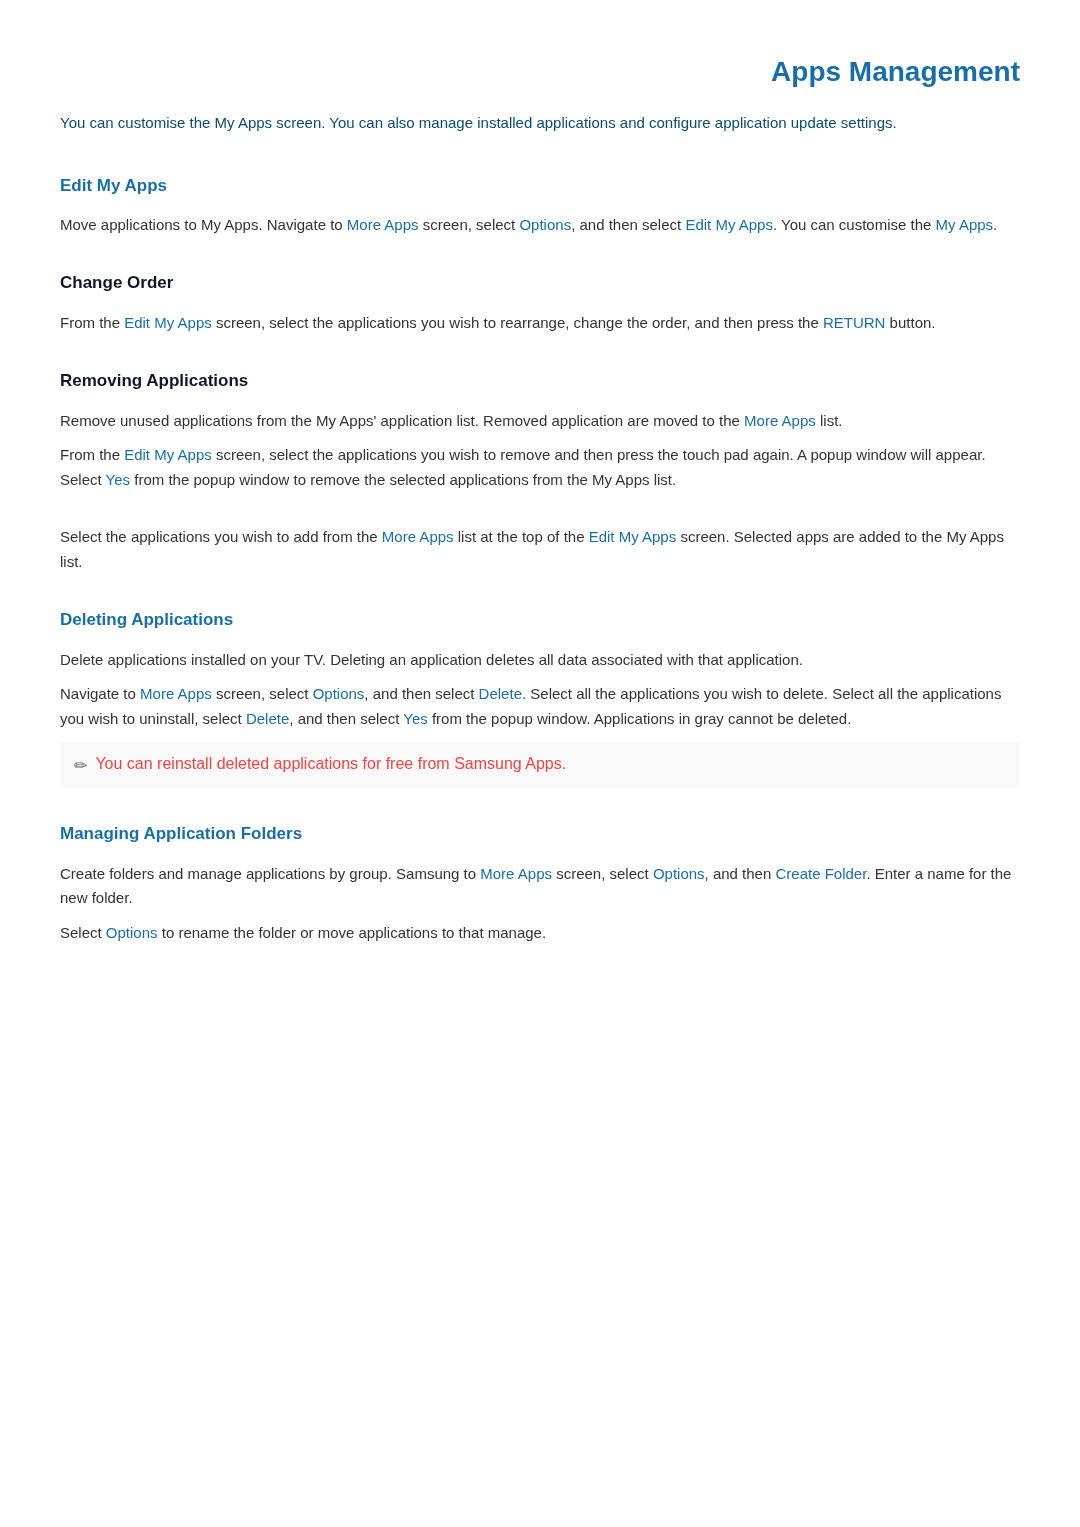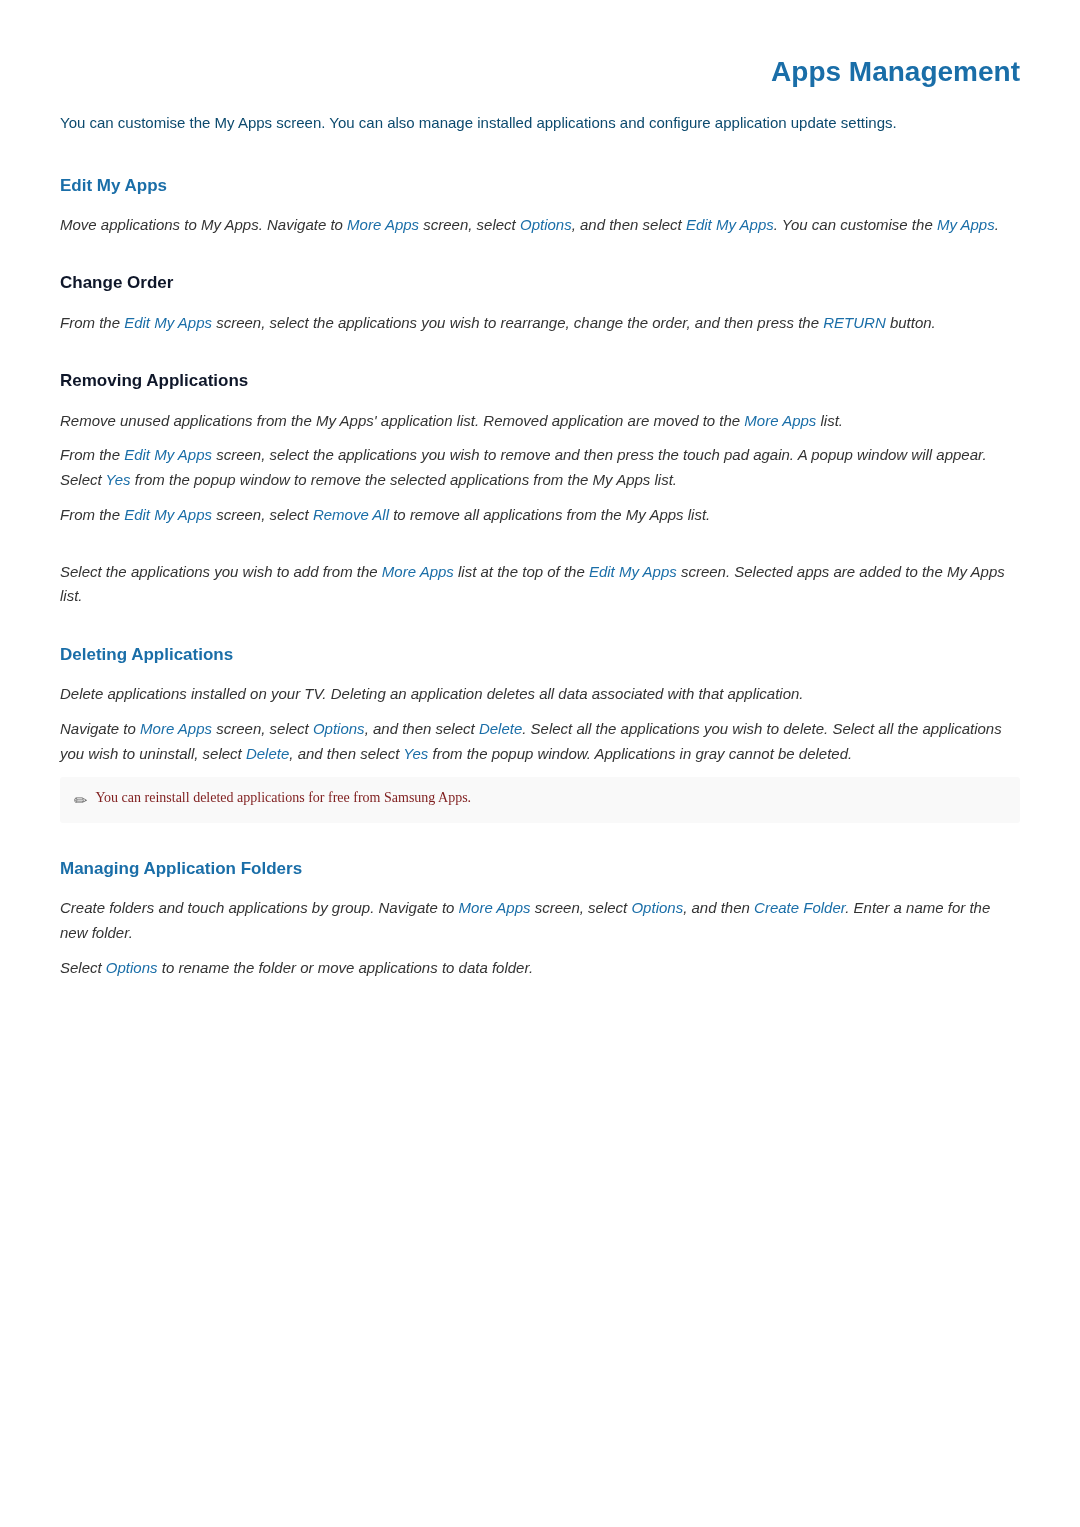--- a/index.html
+++ b/index.html
@@ -48,21 +48,20 @@
 
     .section-title.blue {
       color: #1a6ea8;
     }
 
     .section-body p {
       font-size: 15px;
       color: #333;
       line-height: 1.65;
       margin-bottom: 10px;
-      font-style: italic;
     }
 
     .link {
       color: #1a6ea8;
       text-decoration: none;
       cursor: pointer;
     }
 
     .note-box {
       display: flex;
@@ -75,24 +74,23 @@
     }
 
     .note-icon {
       color: #666;
       font-size: 16px;
       flex-shrink: 0;
       margin-top: 1px;
     }
 
     .note-text {
-      font-size: 14px;
-      color: #7f1d1d;
+      font-size: 16px;
+      color: #ef4444;
       line-height: 1.5;
-      font-family: Liberation Serif, serif;
     }
   </style>
 </head>
 <body>
 
 <h1 class="page-title">Apps Management</h1>
 <p class="intro-text">You can customise the My Apps screen. You can also manage installed applications and configure application update settings.</p>
 
 <div id="sections-container">
     <div class="section">
@@ -105,21 +103,20 @@
       <h2 class="section-title">Change Order</h2>
       <div class="section-body">
         <p><span>From the </span><a class="link" href="#">Edit My Apps</a><span> screen, select the applications you wish to rearrange, change the order, and then press the </span><a class="link" href="#">RETURN</a><span> button.</span></p>
       </div>
     </div>
     <div class="section">
       <h2 class="section-title">Removing Applications</h2>
       <div class="section-body">
         <p><span>Remove unused applications from the My Apps' application list. Removed application are moved to the </span><a class="link" href="#">More Apps</a><span> list.</span></p>
         <p><span>From the </span><a class="link" href="#">Edit My Apps</a><span> screen, select the applications you wish to remove and then press the touch pad again. A popup window will appear. Select </span><a class="link" href="#">Yes</a><span> from the popup window to remove the selected applications from the My Apps list.</span></p>
-        <p><span>From the </span><a class="link" href="#">Edit My Apps</a><span> screen, select </span><a class="link" href="#">Remove All</a><span> to remove all applications from the My Apps list.</span></p>
       </div>
     </div>
     <div class="section">
       <div class="section-body">
         <p><span>Select the applications you wish to add from the </span><a class="link" href="#">More Apps</a><span> list at the top of the </span><a class="link" href="#">Edit My Apps</a><span> screen. Selected apps are added to the My Apps list.</span></p>
       </div>
     </div>
     <div class="section">
       <h2 class="section-title blue">Deleting Applications</h2>
       <div class="section-body">
@@ -127,17 +124,17 @@
         <p><span>Navigate to </span><a class="link" href="#">More Apps</a><span> screen, select </span><a class="link" href="#">Options</a><span>, and then select </span><a class="link" href="#">Delete</a><span>. Select all the applications you wish to delete. Select all the applications you wish to uninstall, select </span><a class="link" href="#">Delete</a><span>, and then select </span><a class="link" href="#">Yes</a><span> from the popup window. Applications in gray cannot be deleted.</span></p>
         <div class="note-box">
           <span class="note-icon">✏</span>
           <span class="note-text">You can reinstall deleted applications for free from Samsung Apps.</span>
         </div>
       </div>
     </div>
     <div class="section">
       <h2 class="section-title blue">Managing Application Folders</h2>
       <div class="section-body">
-        <p><span>Create folders and touch applications by group. Navigate to </span><a class="link" href="#">More Apps</a><span> screen, select </span><a class="link" href="#">Options</a><span>, and then </span><a class="link" href="#">Create Folder</a><span>. Enter a name for the new folder.</span></p>
-        <p><span>Select </span><a class="link" href="#">Options</a><span> to rename the folder or move applications to data folder.</span></p>
+        <p><span>Create folders and manage applications by group. Samsung to </span><a class="link" href="#">More Apps</a><span> screen, select </span><a class="link" href="#">Options</a><span>, and then </span><a class="link" href="#">Create Folder</a><span>. Enter a name for the new folder.</span></p>
+        <p><span>Select </span><a class="link" href="#">Options</a><span> to rename the folder or move applications to that manage.</span></p>
       </div>
     </div>
   </div>
 
 </body></html>

